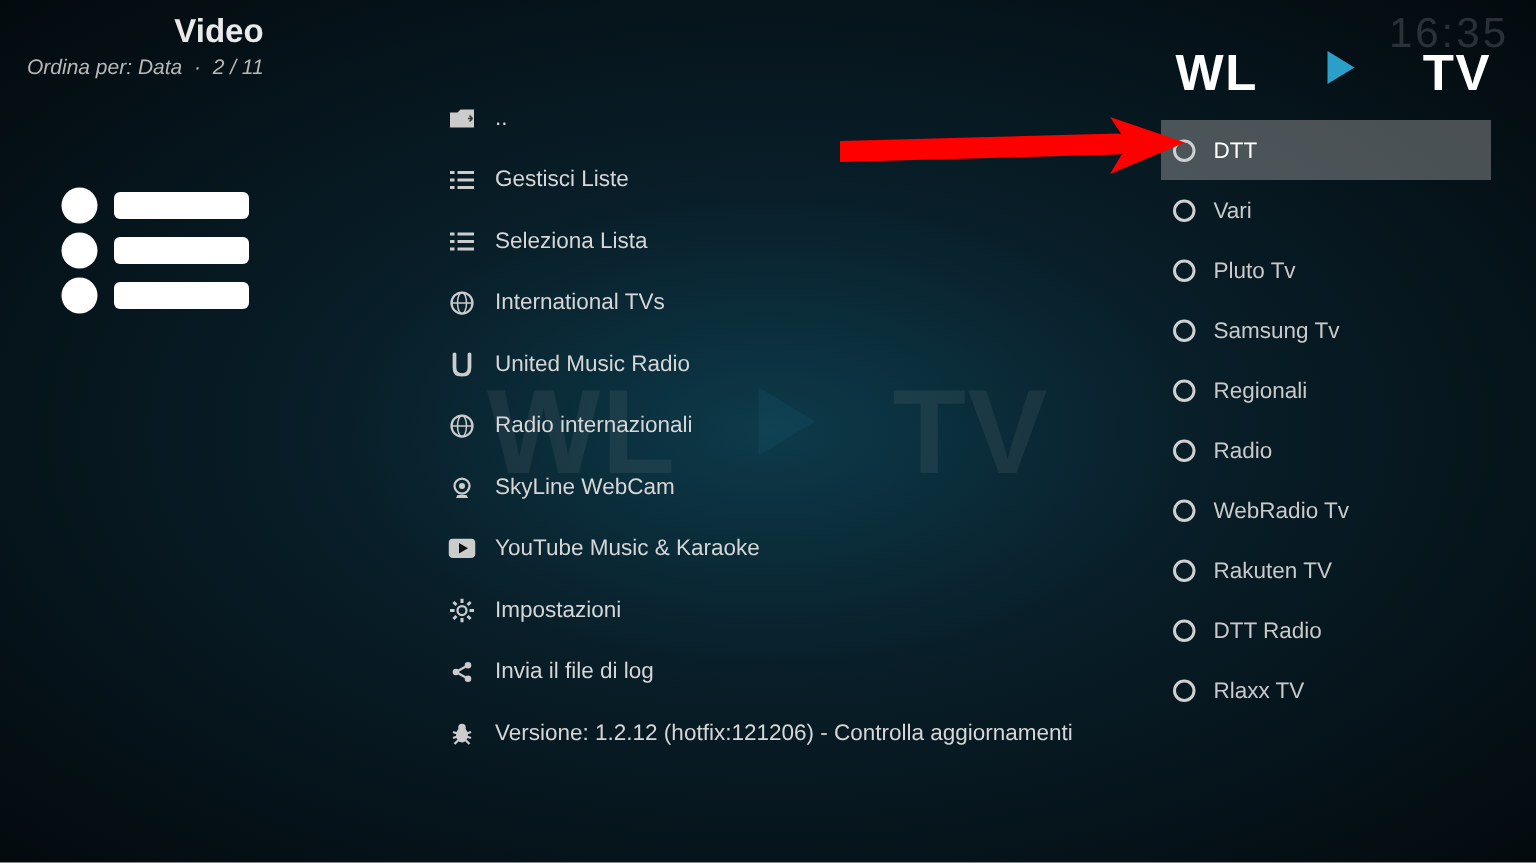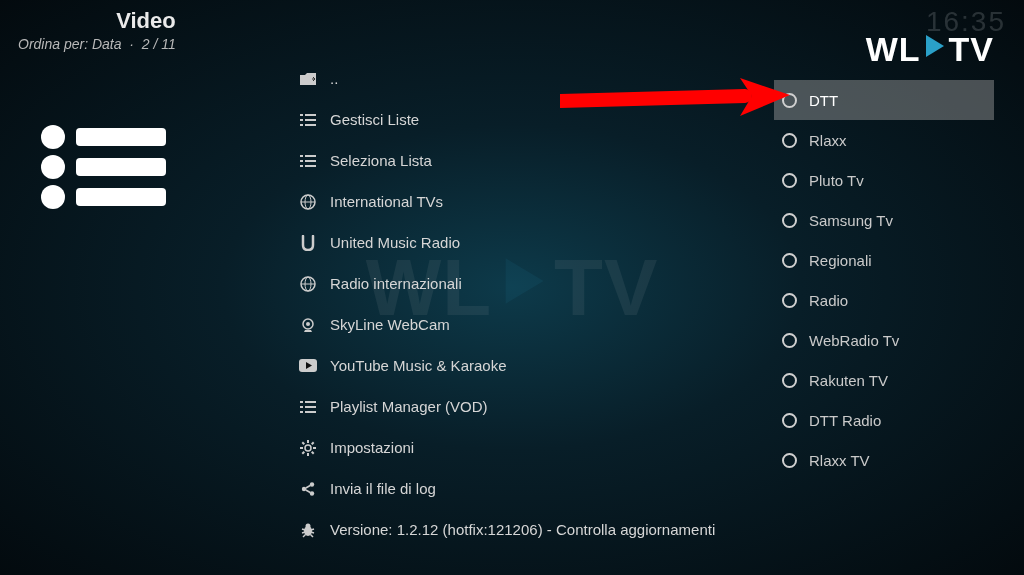--- a/index.html
+++ b/index.html
@@ -49,20 +49,21 @@
   display: flex;
   align-items: center;
   color: #fff;
 }
 .wltv-text {
   font-size: 34px;
   font-weight: 700;
   letter-spacing: 1px;
   display: flex;
   align-items: center;
+  gap: 41px;
 }
 .wltv-play {
   display: inline-block;
   margin: 0 1px;
 }
 
 .wltv-watermark {
   position: absolute;
   top: 50%;
   left: 50%;
@@ -269,33 +270,20 @@
       <span>SkyLine WebCam</span>
     </div>
     <div class="main-item">
       <span class="icon">
         <svg width="18" height="13" viewBox="0 0 18 13">
           <rect x="0" y="0" width="18" height="13" rx="3" fill="#ccc"></rect>
           <polygon points="7,3 13,6.5 7,10" fill="#111"></polygon>
         </svg>
       </span>
       <span>YouTube Music &amp; Karaoke</span>
-    </div>
-    <div class="main-item">
-      <span class="icon">
-        <svg width="16" height="14" viewBox="0 0 16 14">
-          <rect x="0" y="1" width="3" height="2" fill="#ccc"></rect>
-          <rect x="5" y="1" width="11" height="2" fill="#ccc"></rect>
-          <rect x="0" y="6" width="3" height="2" fill="#ccc"></rect>
-          <rect x="5" y="6" width="11" height="2" fill="#ccc"></rect>
-          <rect x="0" y="11" width="3" height="2" fill="#ccc"></rect>
-          <rect x="5" y="11" width="11" height="2" fill="#ccc"></rect>
-        </svg>
-      </span>
-      <span>Playlist Manager (VOD)</span>
     </div>
     <div class="main-item">
       <span class="icon">
         <svg width="16" height="16" viewBox="0 0 16 16">
           <circle cx="8" cy="8" r="3" fill="none" stroke="#ccc" stroke-width="1.5"></circle>
           <g stroke="#ccc" stroke-width="2">
             <line x1="8" y1="0" x2="8" y2="3"></line>
             <line x1="8" y1="13" x2="8" y2="16"></line>
             <line x1="0" y1="8" x2="3" y2="8"></line>
             <line x1="13" y1="8" x2="16" y2="8"></line>
@@ -337,21 +325,21 @@
     </div>
   </div>
 
 <div class="side-list" id="side-list">
     <div class="side-item selected">
       <span class="radio-circle"></span>
       <span>DTT</span>
     </div>
     <div class="side-item">
       <span class="radio-circle"></span>
-      <span>Rlaxx</span>
+      <span>Vari</span>
     </div>
     <div class="side-item">
       <span class="radio-circle"></span>
       <span>Pluto Tv</span>
     </div>
     <div class="side-item">
       <span class="radio-circle"></span>
       <span>Samsung Tv</span>
     </div>
     <div class="side-item">

